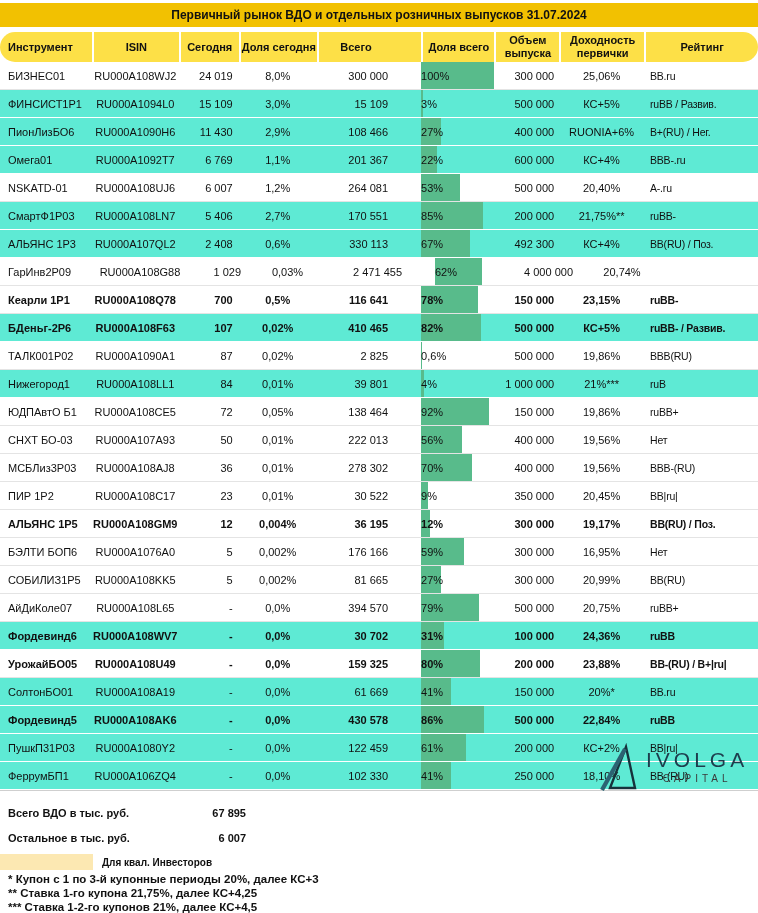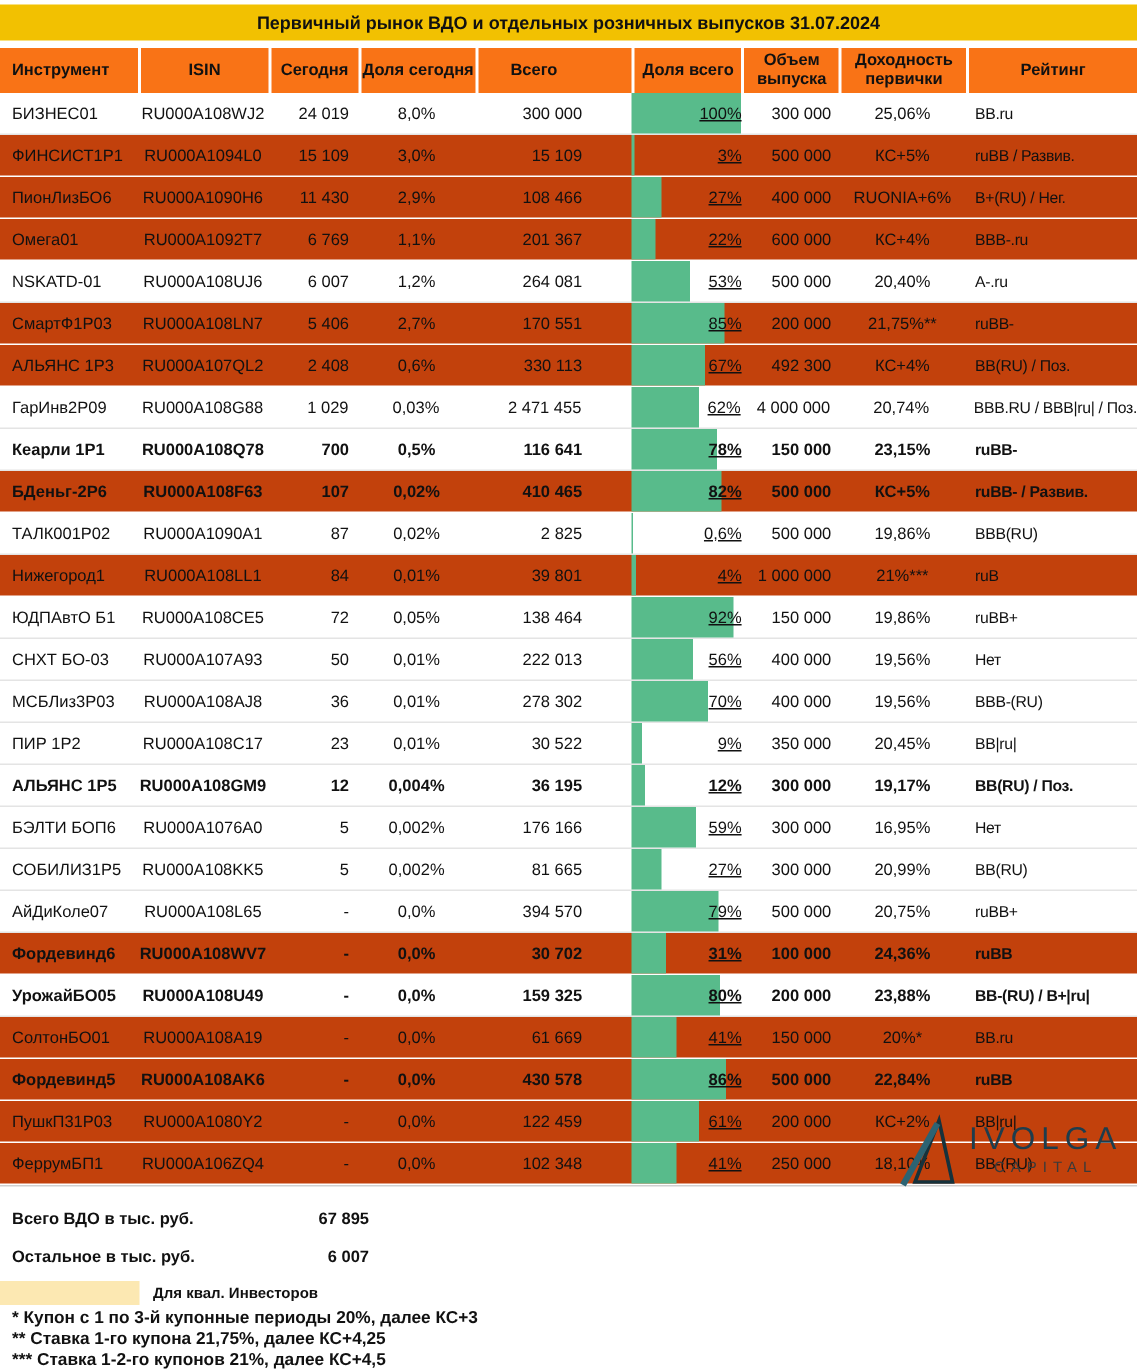--- a/index.html
+++ b/index.html
@@ -8,42 +8,42 @@
     font-family:"Liberation Sans","DejaVu Sans",sans-serif;color:#111;
   }
   
   .title-bar{
     position:absolute;left:0;top:3px;width:758px;height:24px;
     background:#F2C101;display:flex;align-items:center;justify-content:center;
     font-size:12px;font-weight:700;color:#111;
   }
   
   .table{position:absolute;left:0;top:32px;width:758px;}
-  .thead{display:flex;width:758px;height:30px;background:#f97316;}
+  .thead{display:flex;width:758px;height:30px;background:#fde047;border-radius:15px;}
   .th{
     box-sizing:border-box;display:flex;align-items:center;justify-content:center;
     text-align:center;font-size:11px;font-weight:700;line-height:1.15;color:#111;
   }
   .th + .th{border-left:2px solid #ffffff;}
   .th.c0{justify-content:flex-start;padding-left:8px;text-align:left;}
   .tbody{width:758px;border-bottom:1px solid #cfcfcf;}
   .trow{display:flex;width:758px;height:28px;box-sizing:border-box;border-bottom:1px solid #e4e4e4;background:#ffffff;}
-  .trow.qual{background:#c2410c;border-bottom-color:#ffffff;}
+  .trow.qual{background:#5eead4;border-bottom-color:#ffffff;}
   .trow.bold .td, .trow.bold .bar-label{font-weight:700;}
   .td{
     box-sizing:border-box;display:flex;align-items:center;font-size:11px;color:#111;white-space:nowrap;
   }
   .c0{width:95px;}.c1{width:90px;}.c2{width:62px;}.c3{width:81px;}.c4{width:79px;}
   .c5{width:76px;margin-left:28px;}.c6{width:67px;}.c7{width:88px;}.c8{width:118px;}
   .td.c0{padding-left:8px;}
   .td.c1{justify-content:center;}
   .td.c2{justify-content:flex-end;padding-right:6px;}
   .td.c3{justify-content:center;}
   .td.c4{justify-content:flex-end;padding-right:5px;}
-  .td.c5{justify-content:flex-end;position:relative;text-decoration:underline;}
+  .td.c5{justify-content:flex-start;position:relative;}
   .td.c6{justify-content:flex-end;padding-right:5px;}
   .td.c7{justify-content:center;}
   .td.c8{padding-left:6px;font-size:10.5px;letter-spacing:-0.2px;}
   .bar{position:absolute;left:0;top:0;bottom:0;background:#58BB8B;}
   .bar-label{position:relative;z-index:1;}
   
   .summary{position:absolute;left:0;top:800px;width:460px;}
   .sum-row{display:flex;height:25px;align-items:center;font-size:11px;font-weight:700;}
   .sum-label{width:182px;padding-left:8px;box-sizing:border-box;}
   .sum-value{width:64px;text-align:right;}
@@ -183,21 +183,20 @@
           <div class="td c1">RU000A108G88</div>
           <div class="td c2">1 029</div>
           <div class="td c3">0,03%</div>
           <div class="td c4">2 471 455</div>
           <div class="td c5">
             <span class="bar" style="width: 62%;"></span>
             <span class="bar-label">62%</span>
           </div>
           <div class="td c6">4 000 000</div>
           <div class="td c7">20,74%</div>
-          <div class="td c8">BBB.RU / BBB|ru| / Поз.</div>
         </div>
         <div class="trow bold">
           <div class="td c0">Кеарли 1Р1</div>
           <div class="td c1">RU000A108Q78</div>
           <div class="td c2">700</div>
           <div class="td c3">0,5%</div>
           <div class="td c4">116 641</div>
           <div class="td c5">
             <span class="bar" style="width: 78%;"></span>
             <span class="bar-label">78%</span>
@@ -428,21 +427,21 @@
           </div>
           <div class="td c6">200 000</div>
           <div class="td c7">КС+2%</div>
           <div class="td c8">BB|ru|</div>
         </div>
         <div class="trow qual">
           <div class="td c0">ФеррумБП1</div>
           <div class="td c1">RU000A106ZQ4</div>
           <div class="td c2">-</div>
           <div class="td c3">0,0%</div>
-          <div class="td c4">102 348</div>
+          <div class="td c4">102 330</div>
           <div class="td c5">
             <span class="bar" style="width: 41%;"></span>
             <span class="bar-label">41%</span>
           </div>
           <div class="td c6">250 000</div>
           <div class="td c7">18,10%</div>
           <div class="td c8">BB-(RU)</div>
         </div>
       </div>
   </div>

